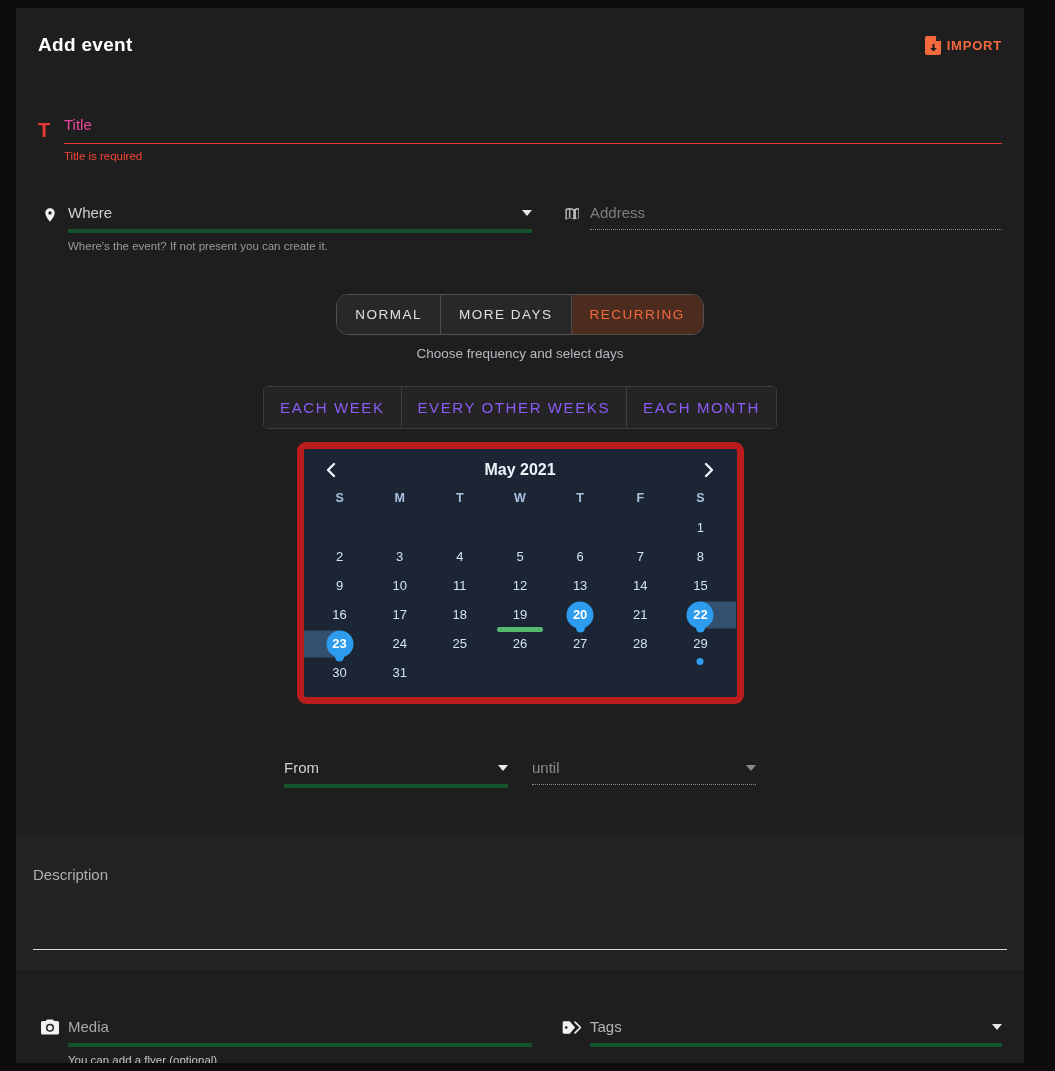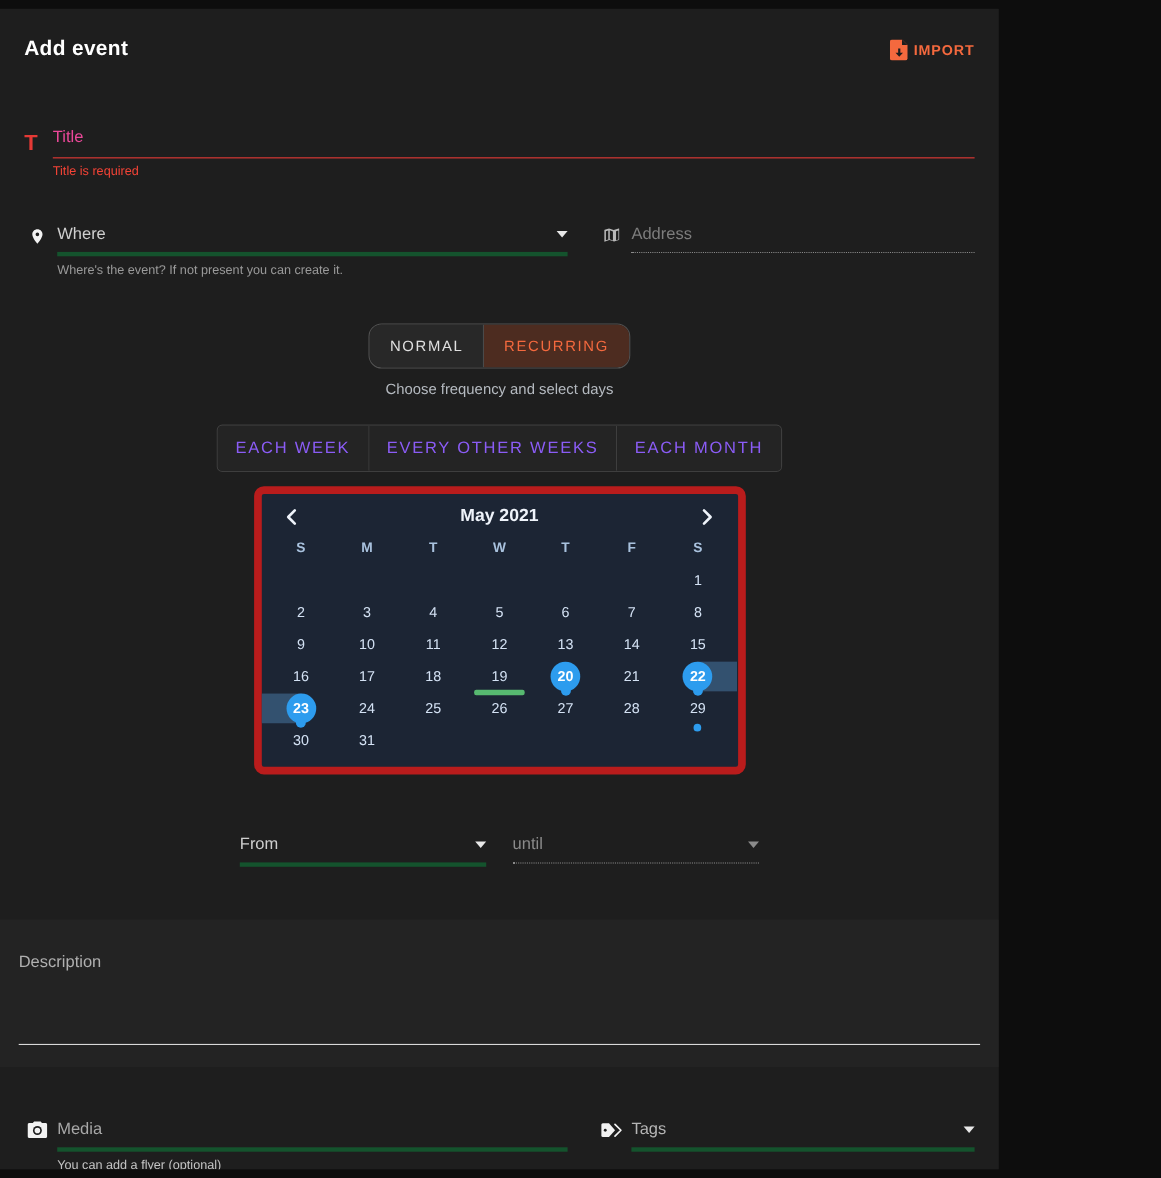--- a/index.html
+++ b/index.html
@@ -1,17 +1,17 @@
 <!DOCTYPE html>
 <html><head>
 <meta charset="utf-8">
 <style>
   * { margin:0; padding:0; box-sizing:border-box; }
   html,body { width:1055px; height:1071px; background:#0d0d0d; font-family:"Liberation Sans","DejaVu Sans",sans-serif; }
-  .card { position:absolute; left:0; top:8px; width:908px; height:1055px; background:#1e1e1e; overflow:hidden; }
+  .card { position:absolute; left:16px; top:8px; width:1008px; height:1055px; background:#1e1e1e; overflow:hidden; }
 
   
   .hdr { display:flex; justify-content:space-between; align-items:center; padding:26px 22px 0 22px; }
   .hdr-title { color:#fff; font-size:19px; font-weight:bold; letter-spacing:.3px; }
   .import-btn { display:flex; align-items:center; gap:5px; color:#f4693e; font-size:13px; font-weight:bold; letter-spacing:.8px; cursor:pointer; background:none; border:none; }
 
   
   .row { display:flex; padding:0 22px; }
   .fld { position:relative; }
   .ph { font-size:15px; }
@@ -148,20 +148,21 @@
         <div class="where-inner underline-dotted">
           <span class="ph addr-ph">Address</span>
         </div>
       </div>
     </div>
   </div>
 
   <div class="tabs-wrap">
     <div class="tabs">
       <button class="tab">NORMAL</button>
+      <button class="tab">MORE DAYS</button>
       <button class="tab sel">RECURRING</button>
     </div>
   </div>
   <div class="tabs-hint">Choose frequency and select days</div>
 
   <div class="freq-wrap">
     <div class="freq">
       <button class="freq-btn">EACH WEEK</button>
       <button class="freq-btn">EVERY OTHER WEEKS</button>
       <button class="freq-btn">EACH MONTH</button>

